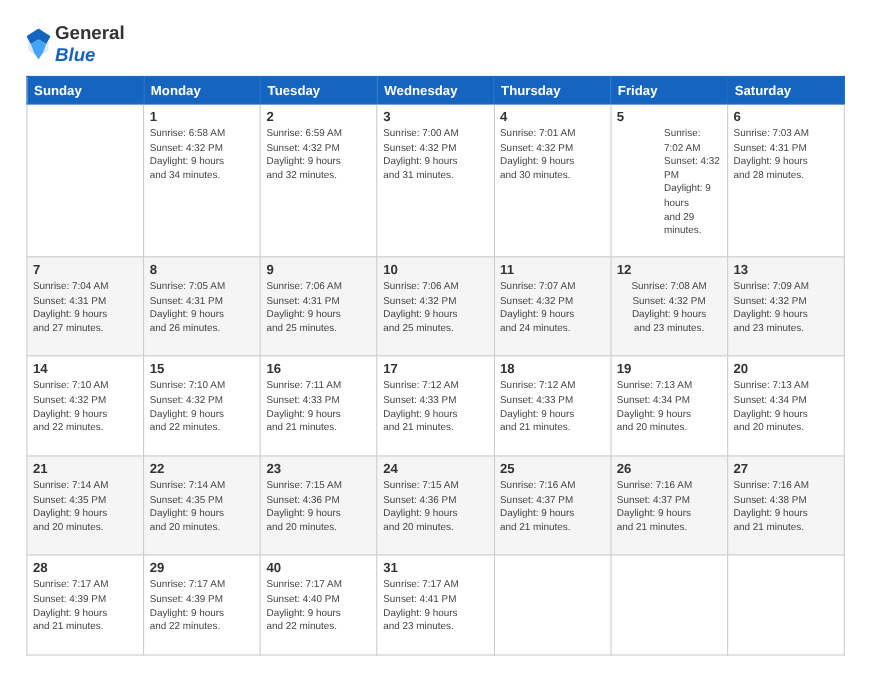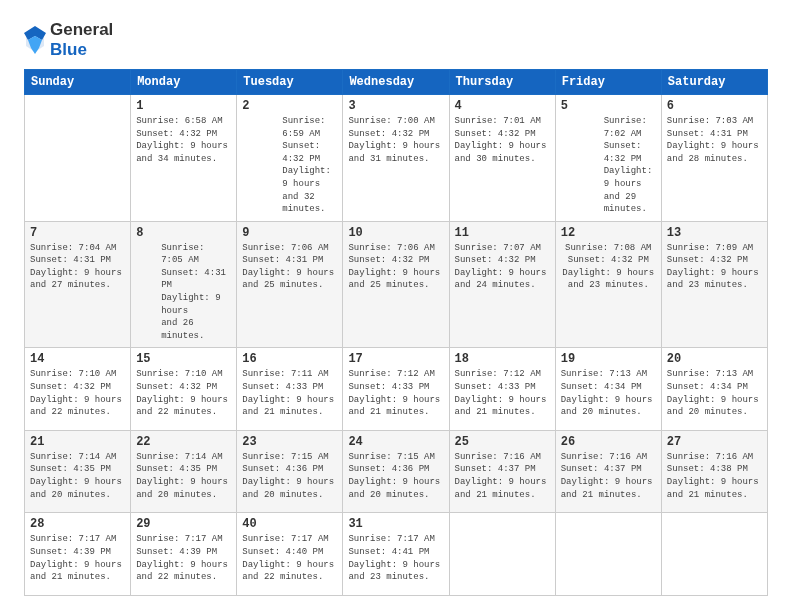--- a/index.html
+++ b/index.html
@@ -45,21 +45,20 @@
       font-size: 15px;
       color: #555;
       margin-top: 2px;
     }
     .calendar {
       flex: 1;
       border: 1px solid #ccc;
       border-collapse: collapse;
       width: 100%;
       table-layout: fixed;
-      font-family: Liberation Mono, monospace;
     }
     .calendar th {
       background-color: #1565c0;
       color: #fff;
       font-size: 12px;
       font-weight: bold;
       text-align: left;
       padding: 5px 6px;
       border: 1px solid #1a6cc4;
     }
@@ -97,21 +96,21 @@
   <div class="header">
     <div class="logo">
       <svg class="logo-icon" viewBox="0 0 22 28" xmlns="http://www.w3.org/2000/svg">
         <polygon points="11,2 20,8 20,20 11,26 2,20 2,8" fill="#1565c0" opacity="0.15"></polygon>
         <polygon points="11,0 22,7 18,14 11,10 4,14 0,7" fill="#1565c0"></polygon>
         <polygon points="11,10 18,14 15,22 11,28 7,22 4,14" fill="#42a5f5"></polygon>
       </svg>
       <div>
         <div style="display:flex;flex-direction:column;line-height:1.15;">
           <span style="font-size:17px;font-weight:bold;color:#333;">General</span>
-          <span style="font-size:17px;font-weight:bold;color:#1565c0;">Blue</span>
+          <span style="font-size:17px;font-weight:bold;color:#1565c0;font-style:italic;">Blue</span>
         </div>
       </div>
     </div>
   </div>
 
   <table class="calendar">
     <thead>
       <tr>
         <th>Sunday</th>
         <th>Monday</th>
@@ -127,21 +126,21 @@
           <td class="empty-cell"></td>
           <td>
             <div class="day-number">1</div>
             <div class="cell-info" style="white-space: pre-line;">Sunrise: 6:58 AM
 Sunset: 4:32 PM
 Daylight: 9 hours
 and 34 minutes.</div>
           </td>
           <td>
             <div class="day-number">2</div>
-            <div class="cell-info" style="white-space: pre-line; margin-left: 40px;">Sunrise: 6:59 AM
+            <div class="cell-info" style="white-space: pre-line;">Sunrise: 6:59 AM
 Sunset: 4:32 PM
 Daylight: 9 hours
 and 32 minutes.</div>
           </td>
           <td>
             <div class="day-number">3</div>
             <div class="cell-info" style="white-space: pre-line;">Sunrise: 7:00 AM
 Sunset: 4:32 PM
 Daylight: 9 hours
 and 31 minutes.</div>
@@ -171,21 +170,21 @@
         <tr>
           <td>
             <div class="day-number">7</div>
             <div class="cell-info" style="white-space: pre-line;">Sunrise: 7:04 AM
 Sunset: 4:31 PM
 Daylight: 9 hours
 and 27 minutes.</div>
           </td>
           <td>
             <div class="day-number">8</div>
-            <div class="cell-info" style="white-space: pre-line; margin-left: 25px;">Sunrise: 7:05 AM
+            <div class="cell-info" style="white-space: pre-line;">Sunrise: 7:05 AM
 Sunset: 4:31 PM
 Daylight: 9 hours
 and 26 minutes.</div>
           </td>
           <td>
             <div class="day-number">9</div>
             <div class="cell-info" style="white-space: pre-line;">Sunrise: 7:06 AM
 Sunset: 4:31 PM
 Daylight: 9 hours
 and 25 minutes.</div>

